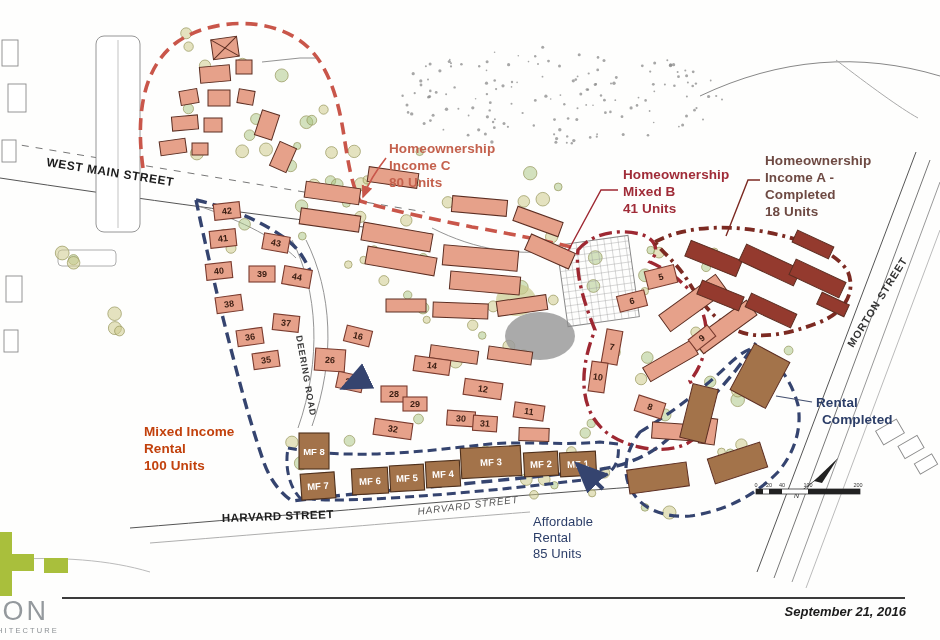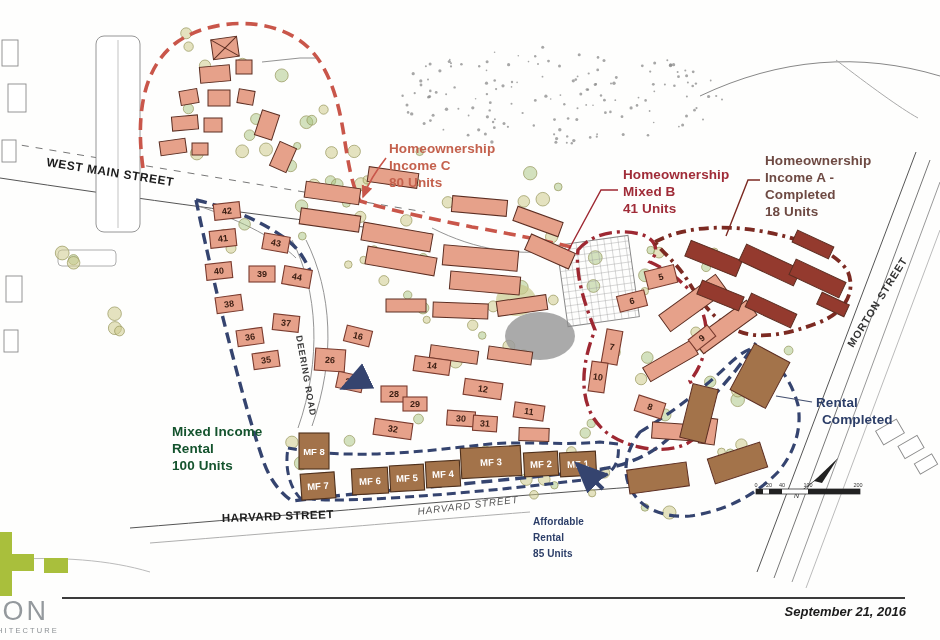--- a/index.html
+++ b/index.html
@@ -668,30 +668,30 @@
     <div>Homeownership</div>
     <div>Mixed B</div>
     <div>41 Units</div>
   </div>
   <div class="anno" style="left:765px;top:152px;color:#6e4a43;">
     <div>Homeownership</div>
     <div>Income A -</div>
     <div>Completed</div>
     <div>18 Units</div>
   </div>
-  <div class="anno" style="left:172px;top:423px;color:#14532d;">
+  <div class="anno" style="left:144px;top:423px;color:#c2410c;">
     <div>Mixed Income</div>
     <div>Rental</div>
     <div>100 Units</div>
   </div>
   <div class="anno" style="left:816px;top:394px;color:#2c3e68;">
     <div>Rental</div>
     <div style="margin-left:6px;">Completed</div>
   </div>
-  <div class="anno" style="left:533px;top:514px;color:#2c3e68;font-size:10px;line-height:16px;font-weight:700;">
+  <div class="anno" style="left:533px;top:514px;color:#2c3e68;font-size:13px;line-height:16px;font-weight:400;">
     <div>Affordable</div>
     <div>Rental</div>
     <div>85 Units</div>
   </div>
 
   <div class="logo">
     <div class="bar-v"></div>
     <div class="bar-a"></div>
     <div class="bar-d"></div>
     <div class="word">CON</div>

